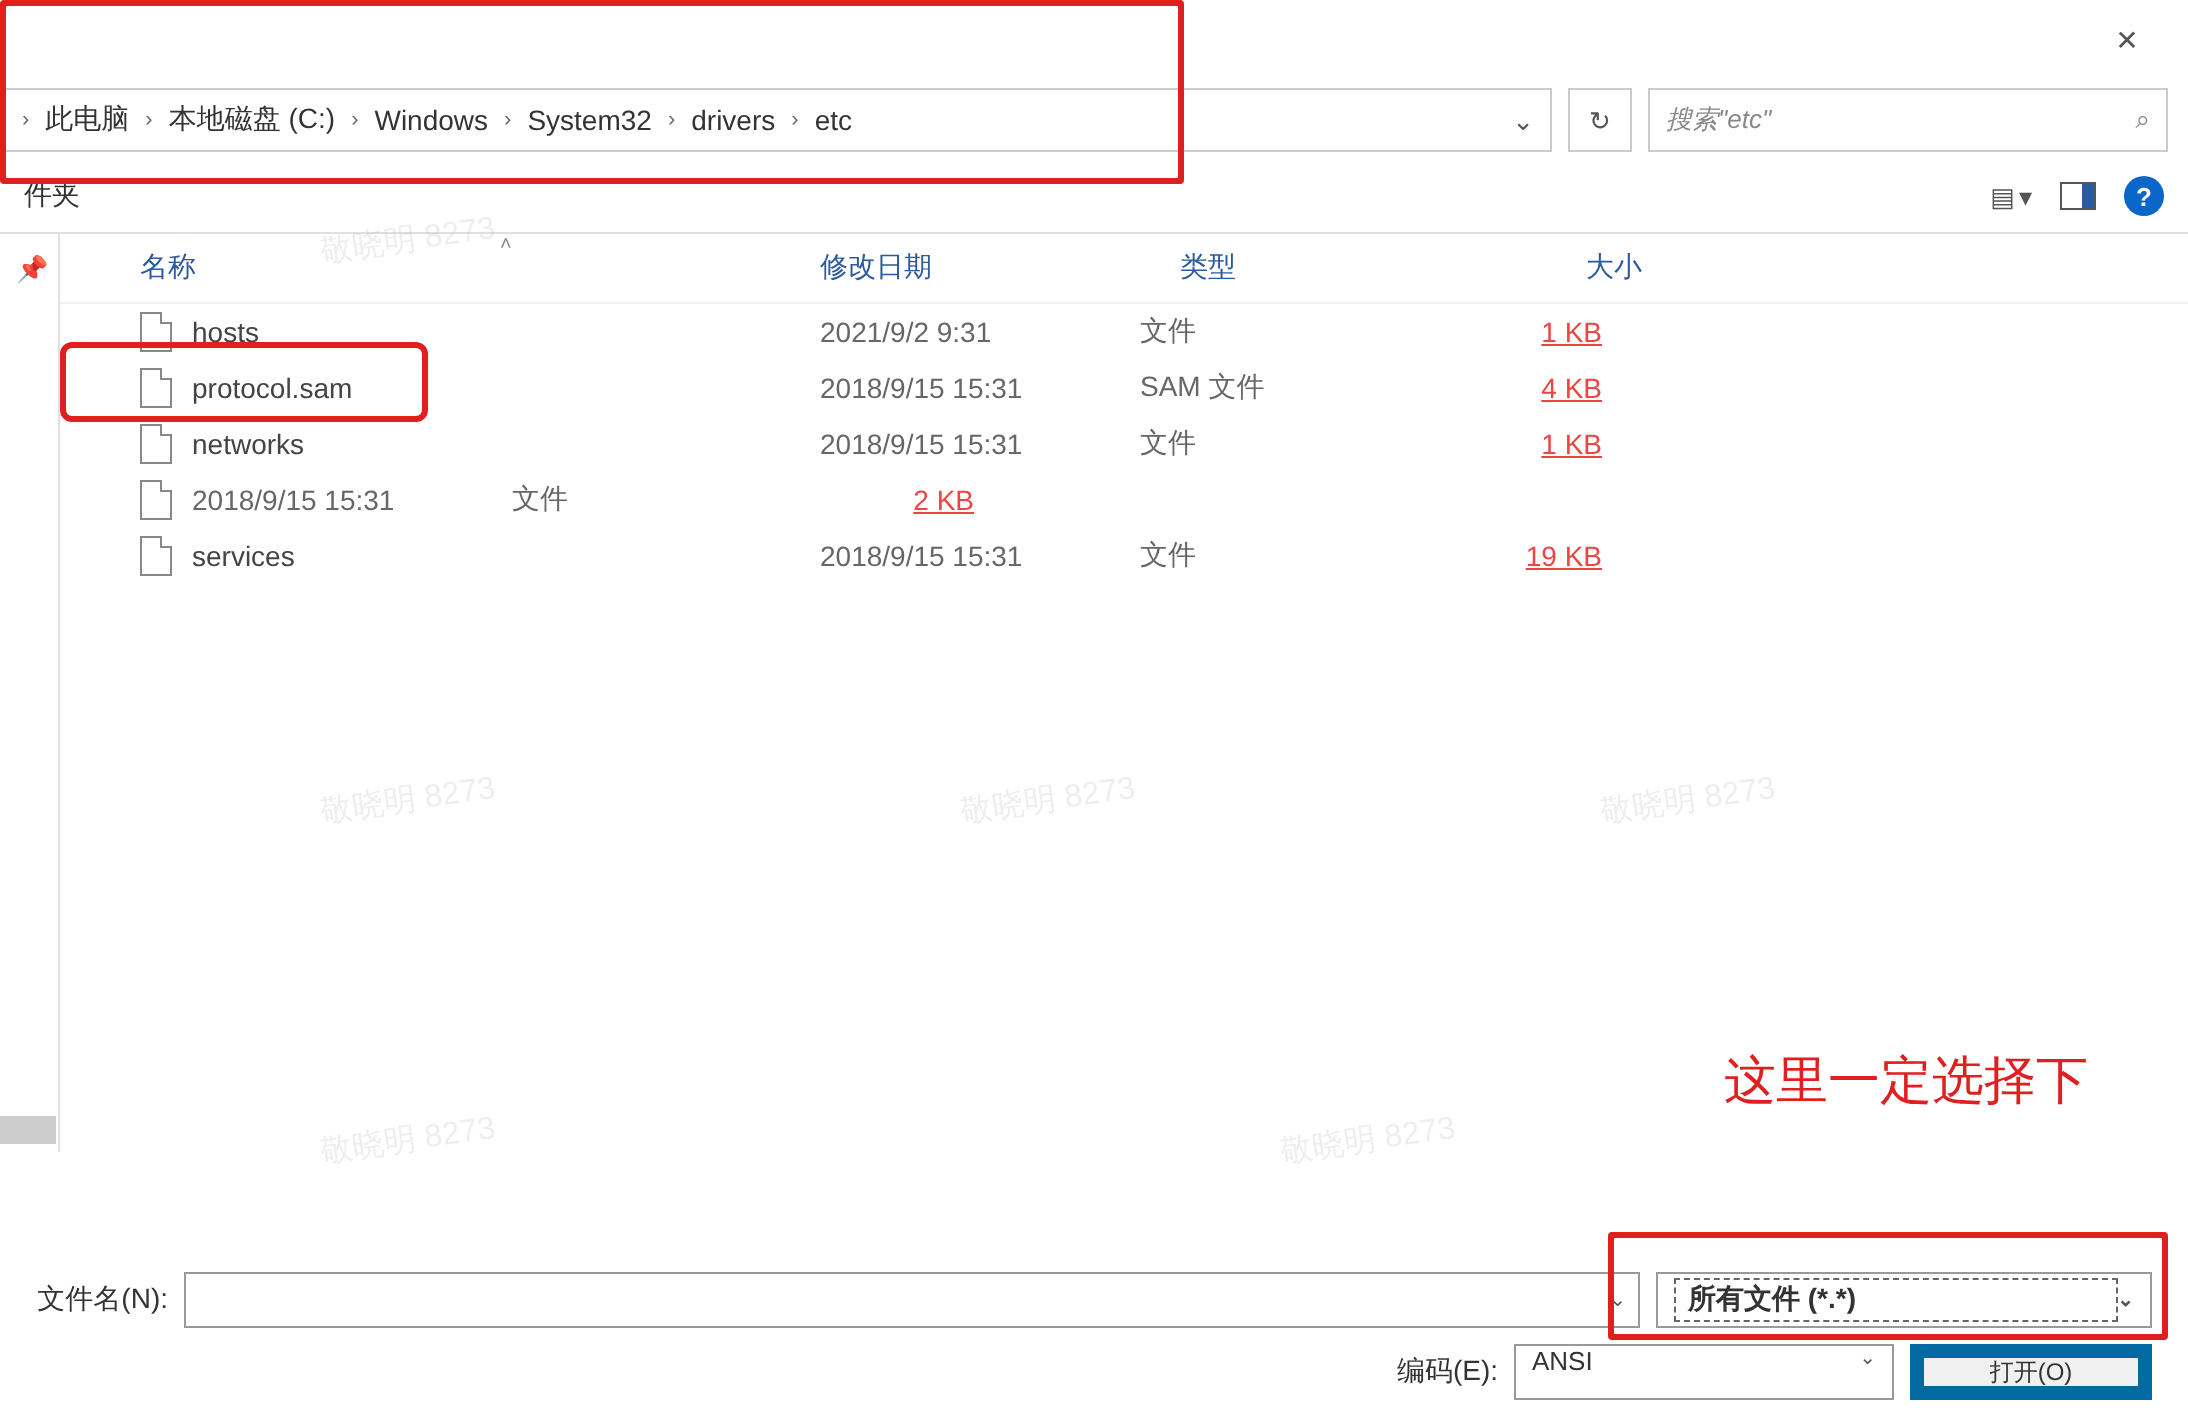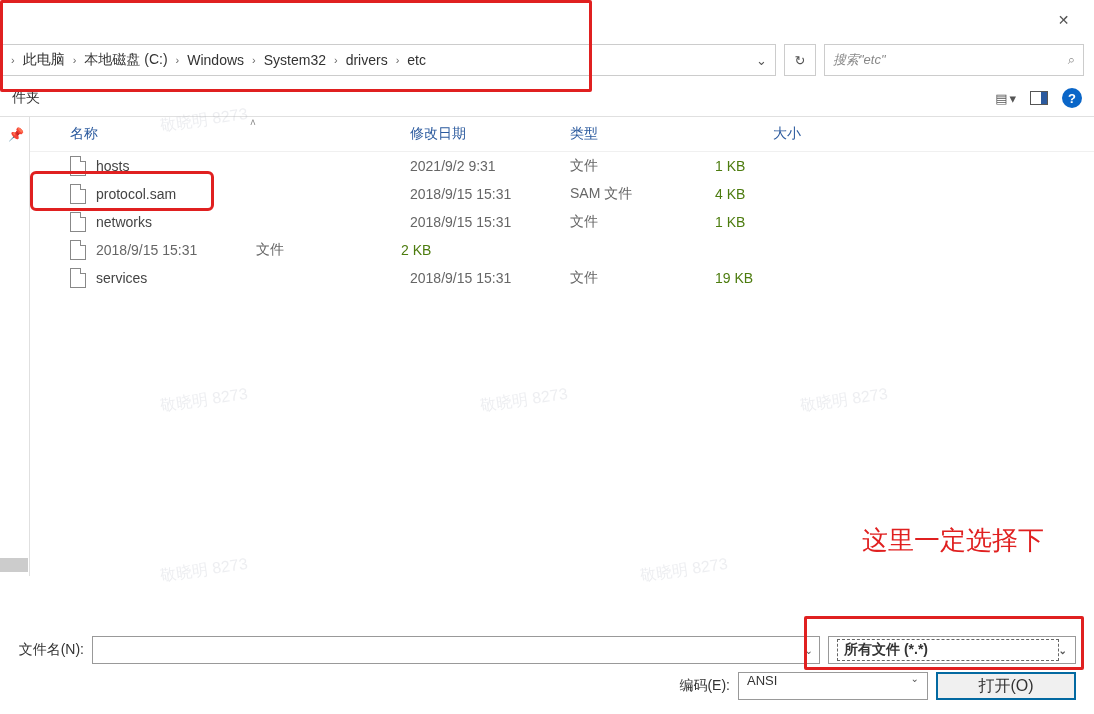--- a/index.html
+++ b/index.html
@@ -128,21 +128,21 @@
     }
     .list-header {
       display: flex;
       padding: 8px 0 8px 40px;
       color: #2b5a9e;
       font-size: 14px;
       border-bottom: 1px solid #f0f0f0;
     }
     .col-name { width: 340px; }
     .col-date { width: 160px; }
-    .col-type { width: 145px; }
+    .col-type { width: 145px; margin-left: 20px; }
     .col-size { width: 100px; text-align: right; padding-right: 14px; }
     .sort-ind {
       position: absolute;
       top: 0;
       left: 220px;
       color: #888;
       font-size: 10px;
     }
     .file-row {
       display: flex;
@@ -164,21 +164,21 @@
       position: absolute;
       top: -1px; right: -1px;
       width: 5px; height: 5px;
       border-left: 1px solid #888;
       border-bottom: 1px solid #888;
       background: #fff;
     }
     .fname { width: 314px; }
     .fdate { width: 160px; color: #666; }
     .ftype { width: 145px; color: #666; }
-    .fsize { width: 100px; text-align: left; color: #4d7c0f; padding-right: 14px;}
+    .fsize { width: 100px; text-align: right; color: #ef4444; padding-right: 14px; text-decoration: underline;}
     .bottom-area {
       position: absolute;
       bottom: 10px;
       left: 0;
       right: 10px;
       padding: 0 8px;
     }
     .filename-row, .encoding-row {
       display: flex;
       align-items: center;
@@ -224,28 +224,28 @@
       width: 190px;
       height: 28px;
       border: 1px solid #999;
       display: flex;
       align-items: flex-start;
       padding: 0 8px;
       background: #fff;
     }
     .encoding-select span:first-child { flex: 1; }
     .action-btn {
-      width: 140px;
+      width: 121px;
       height: 28px;
-      border: 2px solid #0369a1;
+      border: 7px solid #0369a1;
       background: #f0f0f0;
       display: flex;
       align-items: center;
       justify-content: center;
-      font-size: 16px;
+      font-size: 12px;
     }
     
     .hl {
       position: absolute;
       border: 3px solid #e02020;
       pointer-events: none;
       border-radius: 2px;
     }
     .hl-addr { top: 0; left: 0; width: 592px; height: 92px; }
     .hl-hosts { top: 171px; left: 30px; width: 184px; height: 40px; border-radius: 6px;}

